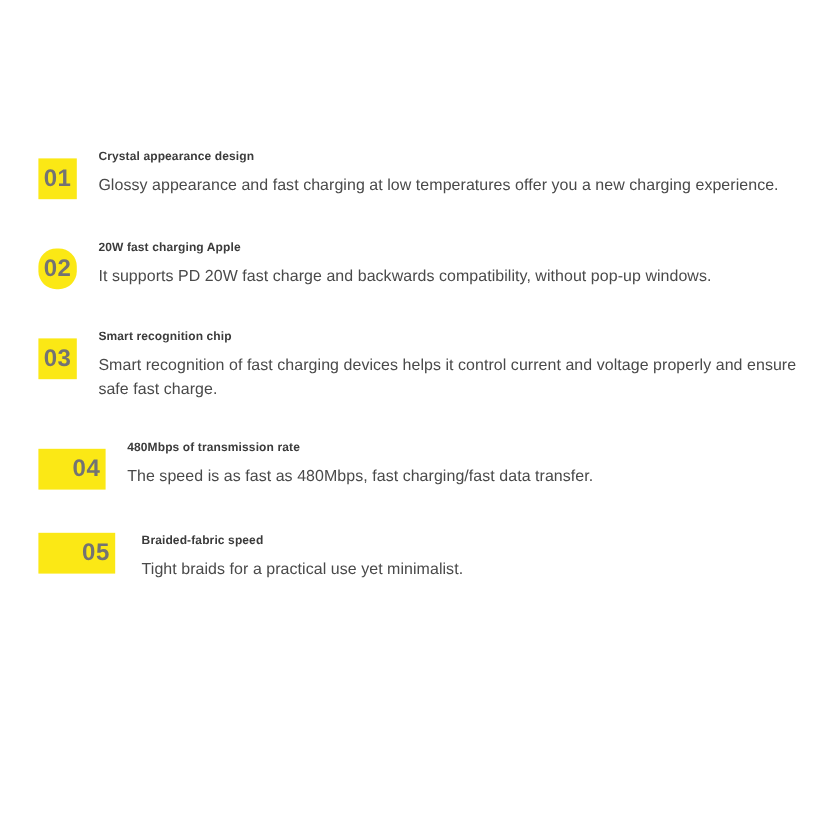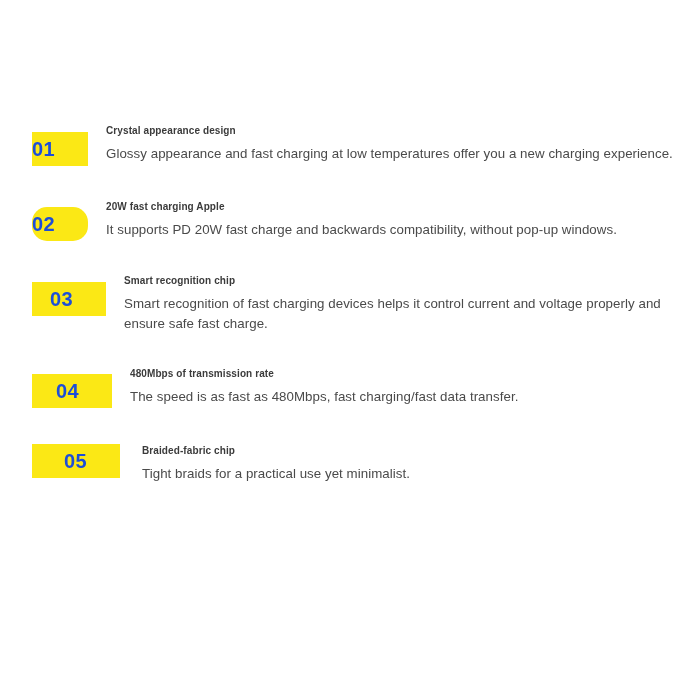--- a/index.html
+++ b/index.html
@@ -24,27 +24,28 @@
   .feature-list {
     display: block;
   }
   .feature {
     display: flex;
     align-items: flex-start;
     margin-bottom: 31px;
   }
   .badge {
     flex: 0 0 auto;
-    width: 56px;
+    width: 32px;
     height: 34px;
     background: #fbe815;
-    color: #1d4ed8;
+    color: #737373;
     font-size: 20px;
     font-weight: bold;
     line-height: 34px;
+    text-align: center;
     letter-spacing: 0.5px;
     margin-right: 18px;
   }
   .texts {
     flex: 1 1 auto;
     padding-top: 1px;
   }
   .feature-title {
     font-size: 10px;
     font-weight: bold;
@@ -60,21 +61,21 @@
     line-height: 19.5px;
     margin: 0;
     letter-spacing: 0.05px;
   }
   
   .feature.r1 { margin-bottom: 30px; }
   .feature.r1 .badge { margin-top: 12px; }
   .feature.r2 { margin-bottom: 29px; }
   .feature.r2 .badge { margin-top: 11px; border-radius: 15px; }
   .feature.r3 { margin-bottom: 30px; }
-  .feature.r3 .badge { margin-top: 12px; padding-left: 18px; }
+  .feature.r3 .badge { margin-top: 12px; }
   .feature.r4 { margin-bottom: 32px; }
   .feature.r4 .badge { margin-top: 11px; padding-left: 24px; }
   .feature.r5 .badge { margin-top: 4px; padding-left: 32px; }
   .feature.r5 .texts { padding-left: 4px; }
 </style>
 </head>
 <body>
 
 <div class="sheet">
   <div class="feature-list">
@@ -107,19 +108,19 @@
       <div class="badge">04</div>
       <div class="texts">
         <p class="feature-title">480Mbps of transmission rate</p>
         <p class="feature-desc">The speed is as fast as 480Mbps, fast charging/fast data transfer.</p>
       </div>
     </div>
 
     <div class="feature r5">
       <div class="badge">05</div>
       <div class="texts">
-        <p class="feature-title">Braided-fabric chip</p>
+        <p class="feature-title">Braided-fabric speed</p>
         <p class="feature-desc">Tight braids for a practical use yet minimalist.</p>
       </div>
     </div>
 
   </div>
 </div>
 
 </body></html>

